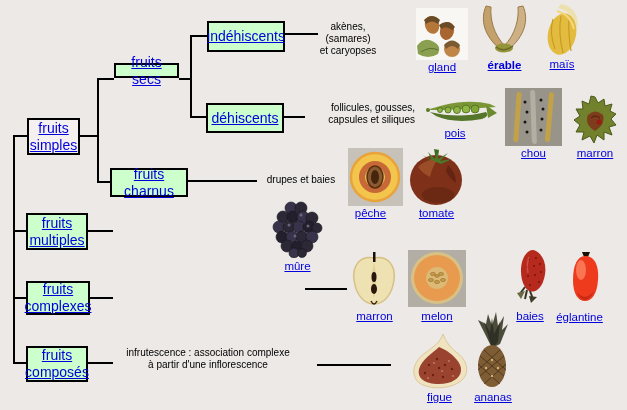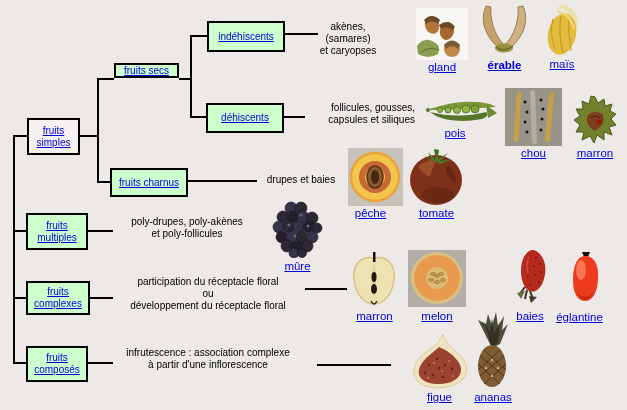--- a/index.html
+++ b/index.html
@@ -10,21 +10,21 @@
   }
   .node{
     position:absolute;box-sizing:border-box;
     border:2px solid #000;background:#CCFFCC;
     display:flex;align-items:center;justify-content:center;
     text-align:center;cursor:pointer;
   }
   .node.root{background:#F4F1F0;}
   .node span{
     color:#0000DD;text-decoration:underline;
-    font-size:10px;line-height:1.2;white-space:pre-line;
+    font-size:14px;line-height:1.2;white-space:pre-line;
   }
   .desc{
     position:absolute;color:#000;font-size:10px;line-height:1.18;
     text-align:center;white-space:pre-line;
   }
   .line{position:absolute;background:#000;}
   .flabel{
     position:absolute;color:#0000DD;text-decoration:underline;
     font-size:11.5px;text-align:center;cursor:pointer;
   }
@@ -139,25 +139,20 @@
     <span>fruits
 composés</span>
   </div>
 
   <div class="desc" id="desc-indeh">akènes,
 (samares)
 et caryopses</div>
   <div class="desc" id="desc-deh">follicules, gousses,
 capsules et siliques</div>
   <div class="desc" id="desc-charnus">drupes et baies</div>
-  <div class="desc" id="desc-mult">poly-drupes, poly-akènes
-et poly-follicules</div>
-  <div class="desc" id="desc-cplx">participation du réceptacle floral
-ou
-développement du réceptacle floral</div>
   <div class="desc" id="desc-comp">infrutescence : association complexe
 à partir d'une inflorescence</div>
 
   <svg class="fimg" id="img-gland" width="52" height="52" viewBox="0 0 52 52">
     <rect width="52" height="52" fill="#f8f7f4"></rect>
     <path d="M1 38 Q8 28 18 34 Q26 38 22 46 Q12 52 2 46 Z" fill="#8aa050"></path>
     <path d="M5 44 Q14 38 22 42" stroke="#5a7030" stroke-width="1" fill="none"></path>
     <ellipse cx="16" cy="17" rx="7" ry="9" fill="#b5763a" transform="rotate(-20 16 17)"></ellipse>
     <path d="M8 12 Q16 4 24 12 L22 16 Q16 11 10 16 Z" fill="#6b4a26"></path>
     <ellipse cx="31" cy="23" rx="7" ry="9" fill="#a8652f" transform="rotate(15 31 23)"></ellipse>

